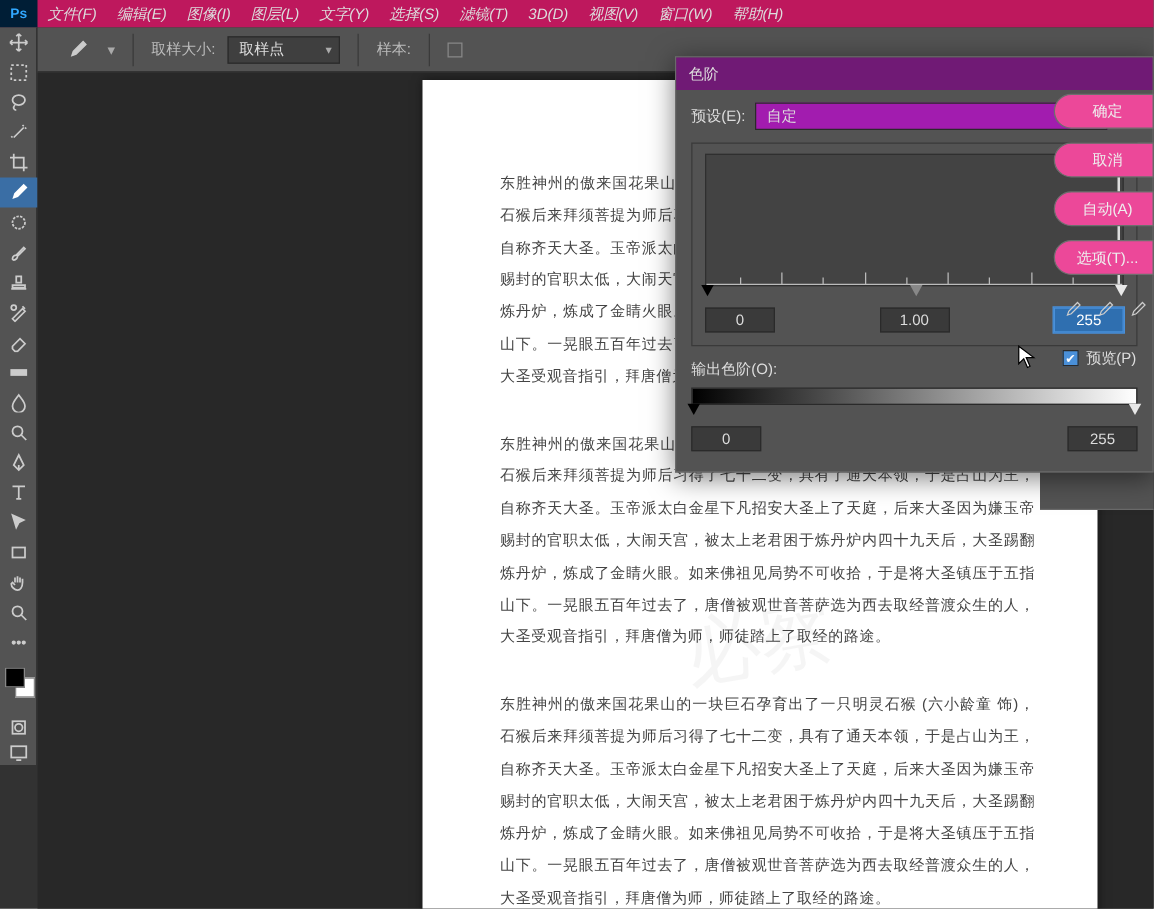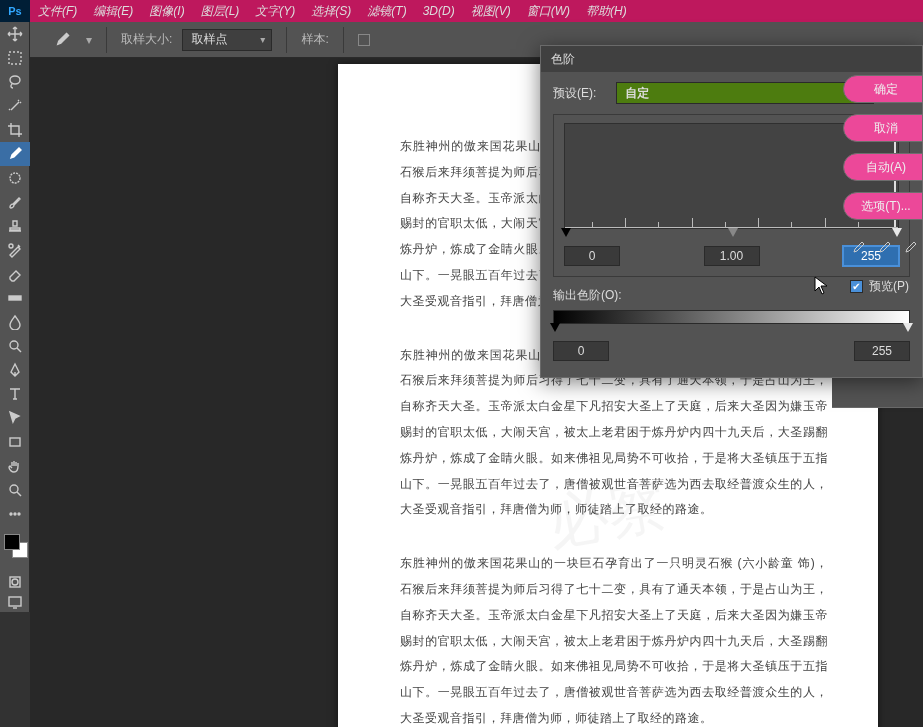--- a/index.html
+++ b/index.html
@@ -32,25 +32,25 @@
 
 
 .canvas-area { position: absolute; left: 30px; top: 58px; right: 0; bottom: 0; background: #282828; overflow: hidden; }
 .document { position: absolute; left: 308px; top: 6px; width: 540px; height: 800px; background: #fff; box-shadow: 0 0 8px rgba(0,0,0,.5); }
 .document .page-inner { padding: 70px 50px 20px 62px; }
 .document p { font-size: 12px; color: #444; line-height: 2.15; text-align: justify; margin-bottom: 28px; letter-spacing: 0.5px; }
 .document .wm { position: absolute; left: 50%; top: 410px; transform: translate(-50%,0) rotate(-10deg); font-size: 60px; color: rgba(0,0,0,0.04); pointer-events: none; }
 
 
 .dialog { position: absolute; left: 540px; top: 45px; width: 383px; background: #535353; border: 1px solid #6a6a6a; box-shadow: 0 4px 20px rgba(0,0,0,.5); color: #ddd; z-index: 10; }
-.dialog .titlebar { height: 26px; display: flex; align-items: center; padding: 11px 10px; font-size: 12px; background: #404040; }
+.dialog .titlebar { height: 26px; display: flex; align-items: center; padding: 11px 10px; font-size: 12px; background: #701a75; }
 .dialog .body { padding: 10px 12px 16px 12px; font-size: 12px; position: relative; }
-.row { display: flex; align-items: center; gap: 20px; margin-bottom: 10px; }
+.row { display: flex; align-items: center; gap: 8px; margin-bottom: 10px; }
 .dlg-label { color: #ddd; }
-.dlg-select { flex: 1; background: #4d7c0f; border: 1px solid #2a2a2a; height: 22px; padding: 0 20px 0 8px; position: relative; color: #ddd; display:flex; align-items:center;font-weight:bold; }
+.dlg-select { flex: 1; background: #a21caf; border: 1px solid #2a2a2a; height: 22px; padding: 0 20px 0 8px; position: relative; color: #ddd; display:flex; align-items:center; }
 .dlg-select.small { flex: 0 0 94px; }
 .dlg-select::after { content: "▾"; position: absolute; right: 6px; font-size: 10px; color: #aaa; }
 .gear { width: 16px; height: 16px; color: #bbb; display: flex; align-items: center; justify-content: center; }
 
 .histo-box { border: 1px solid #3a3a3a; padding: 8px 10px 10px 10px; margin-top: 4px; }
 .section-label { margin-bottom: 6px; }
 .histogram { height: 106px; background: #434343; border: 1px solid #2f2f2f; position: relative; overflow: hidden; }
 .histogram .baseline { position: absolute; left: 0; right: 0; bottom: 0; height: 1px; background: #bbb; }
 .histogram .tick { position: absolute; bottom: 0; width: 1px; background: #bbb; }
 .histogram .spike { position: absolute; right: 2px; bottom: 0; width: 2px; background: #ddd; }

